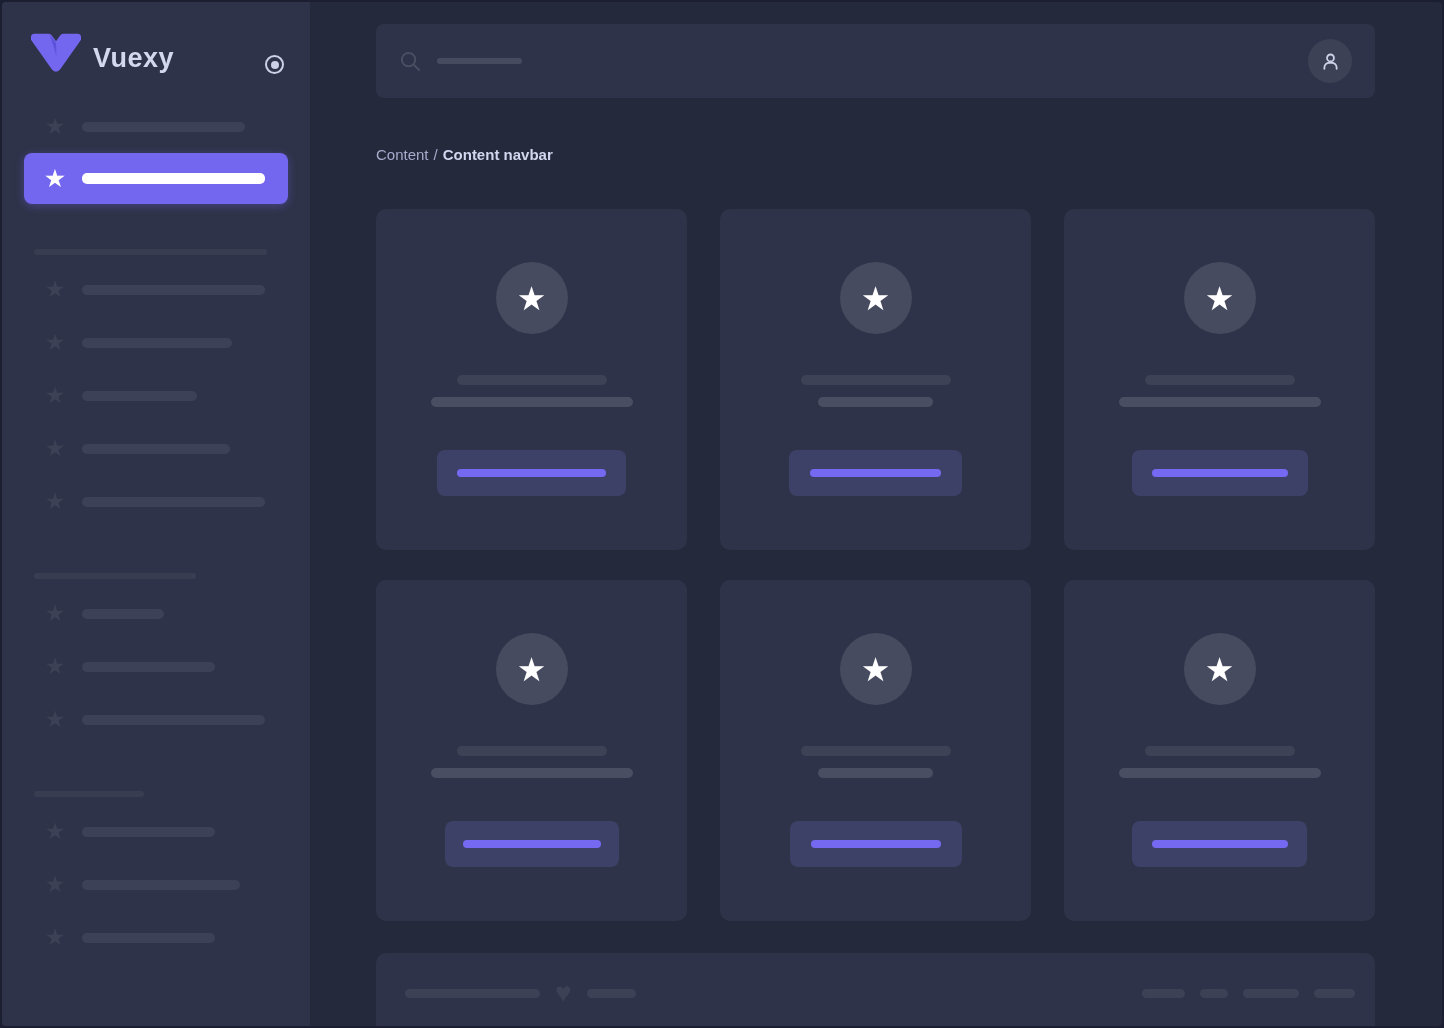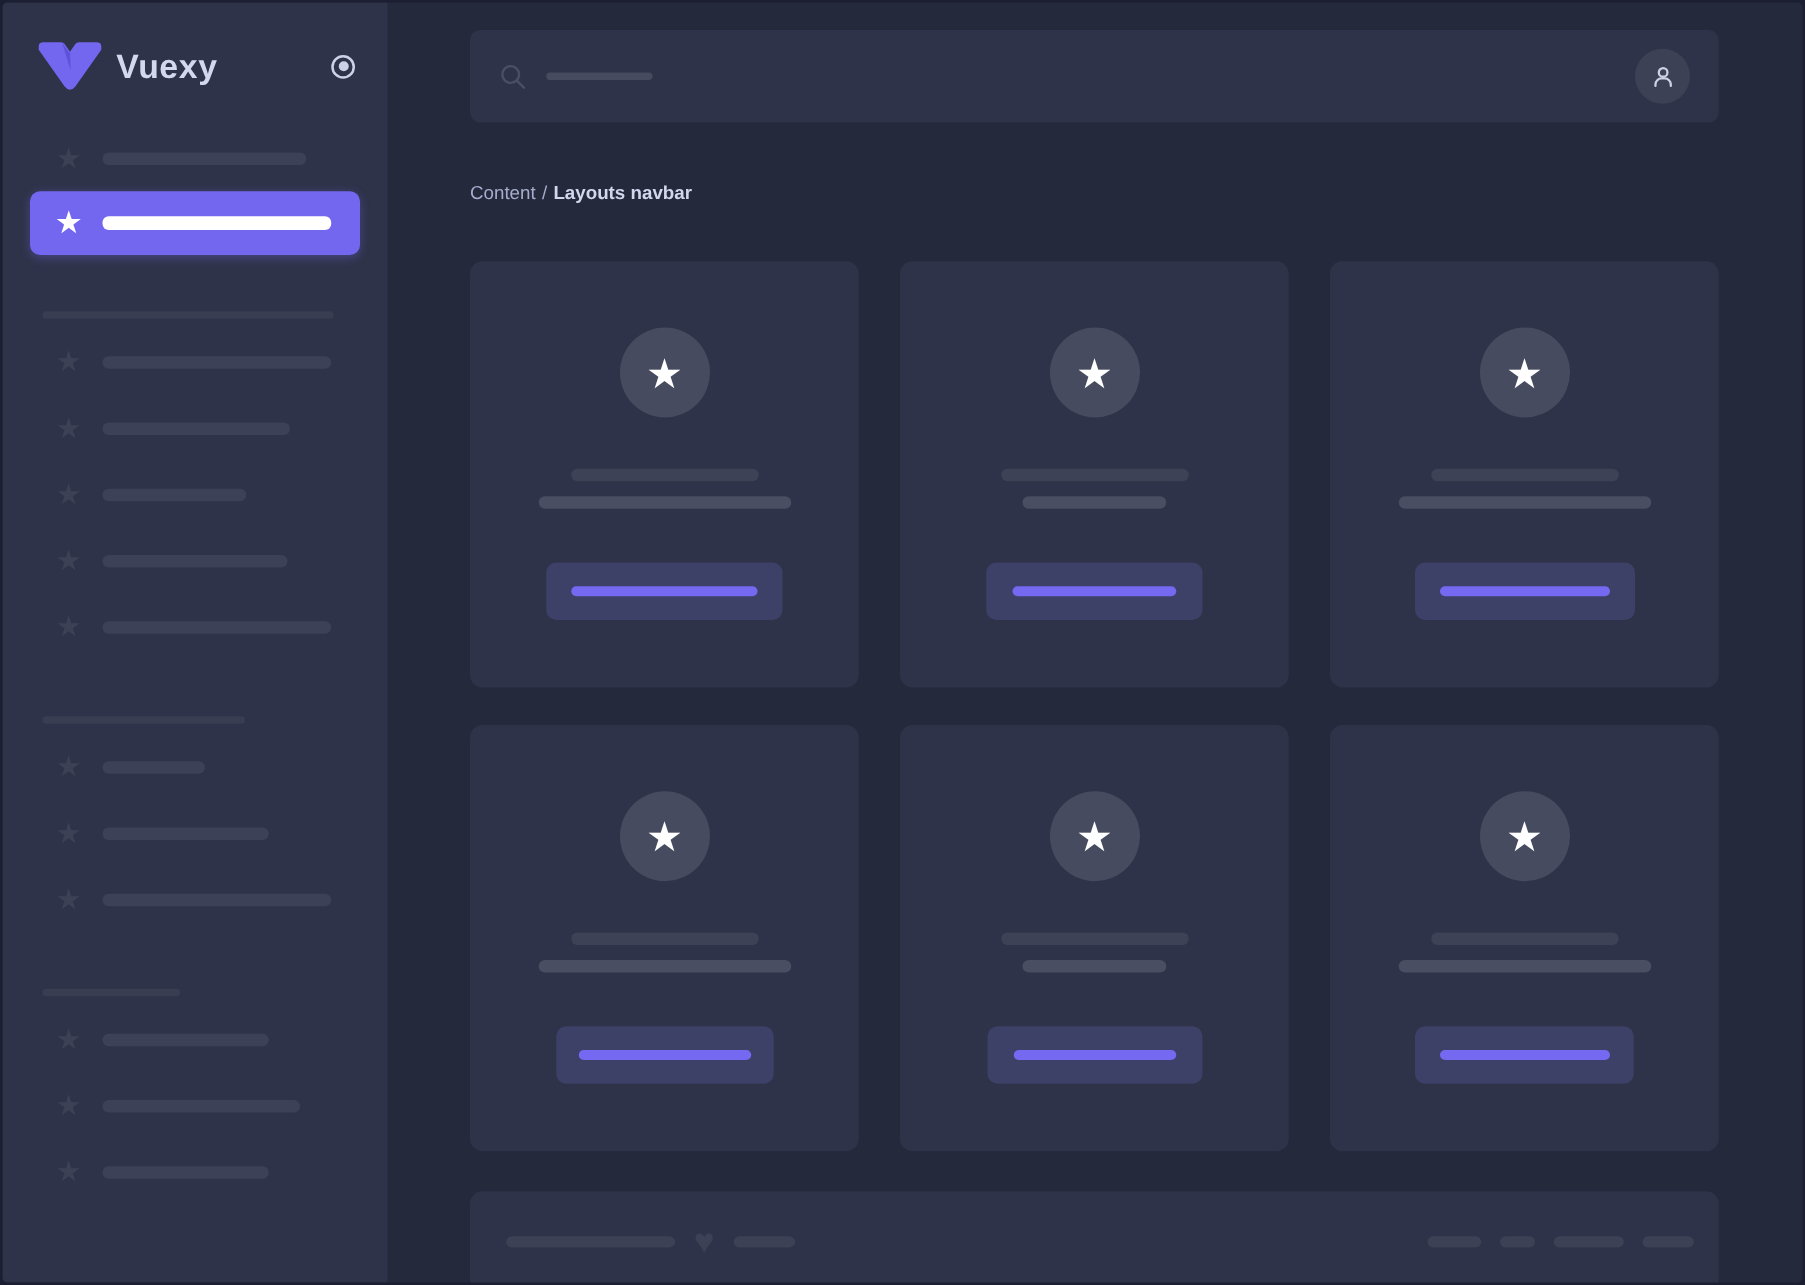--- a/index.html
+++ b/index.html
@@ -4,21 +4,21 @@
 <style>
   * { box-sizing: border-box; }
   html, body { margin: 0; padding: 0; width: 1444px; height: 1028px; overflow: hidden;
                font-family: "Liberation Sans", sans-serif; background: #1b1f31; }
 
   .frame { width: 1444px; height: 1028px; border: 2px solid #1b1f31; border-radius: 6px;
            background: #25293c; display: flex; overflow: hidden; }
 
   
   .sidebar { width: 308px; flex-shrink: 0; background: #2f3349; }
-  .brand-row { display: flex; align-items: center; padding: 30px 26px 0 28px; }
+  .brand-row { display: flex; align-items: flex-end; padding: 30px 26px 0 28px; }
   .logo { width: 52px; height: 42px; margin-right: 11px; flex-shrink: 0; }
   .brand-name { flex: 1; font-size: 27px; font-weight: 700; color: #d4d8ef; letter-spacing: .5px; }
   .pin-icon { width: 19px; height: 19px; border: 2.5px solid #cdd1e8; border-radius: 50%;
               position: relative; cursor: pointer; }
   .pin-icon::after { content: ''; position: absolute; inset: 3.5px; background: #cdd1e8; border-radius: 50%; }
 
   .menu { margin-top: 26px; }
   .side-item { height: 53px; display: flex; align-items: center; padding-left: 40px; cursor: pointer; }
   .side-item .star { width: 26px; font-size: 23px; line-height: 1; color: #3c4155; text-align: center; }
   .side-item .bar { height: 10px; border-radius: 5px; background: #3d4157; margin-left: 14px; }
@@ -154,21 +154,21 @@
       <span class="spacer"></span>
       <span class="nav-avatar">
         <svg width="23" height="23" viewBox="0 0 24 24" fill="none" stroke="#cdd1e8" stroke-width="1.9" stroke-linecap="round">
           <circle cx="12" cy="8.3" r="3.6"></circle>
           <path d="M5.6 19.6 V18.4 a5.1 5.1 0 0 1 5.1 -5.1 h2.6 a5.1 5.1 0 0 1 5.1 5.1 v1.2"></path>
         </svg>
       </span>
     </div>
 
     <div class="breadcrumb">
-      <span>Content</span><span class="sep">/</span><span class="current">Layouts navbar</span>
+      <span>Content</span><span class="sep">/</span><span class="current">Content navbar</span>
     </div>
 
     <div class="grid">
         <div class="card">
           <div class="card-avatar">
             <span class="cstar">★</span>
           </div>
           <div class="cbar1" style="width: 150px;"></div>
           <div class="cbar2" style="width: 202px;"></div>
           <div class="card-btn" style="width: 189px;">

